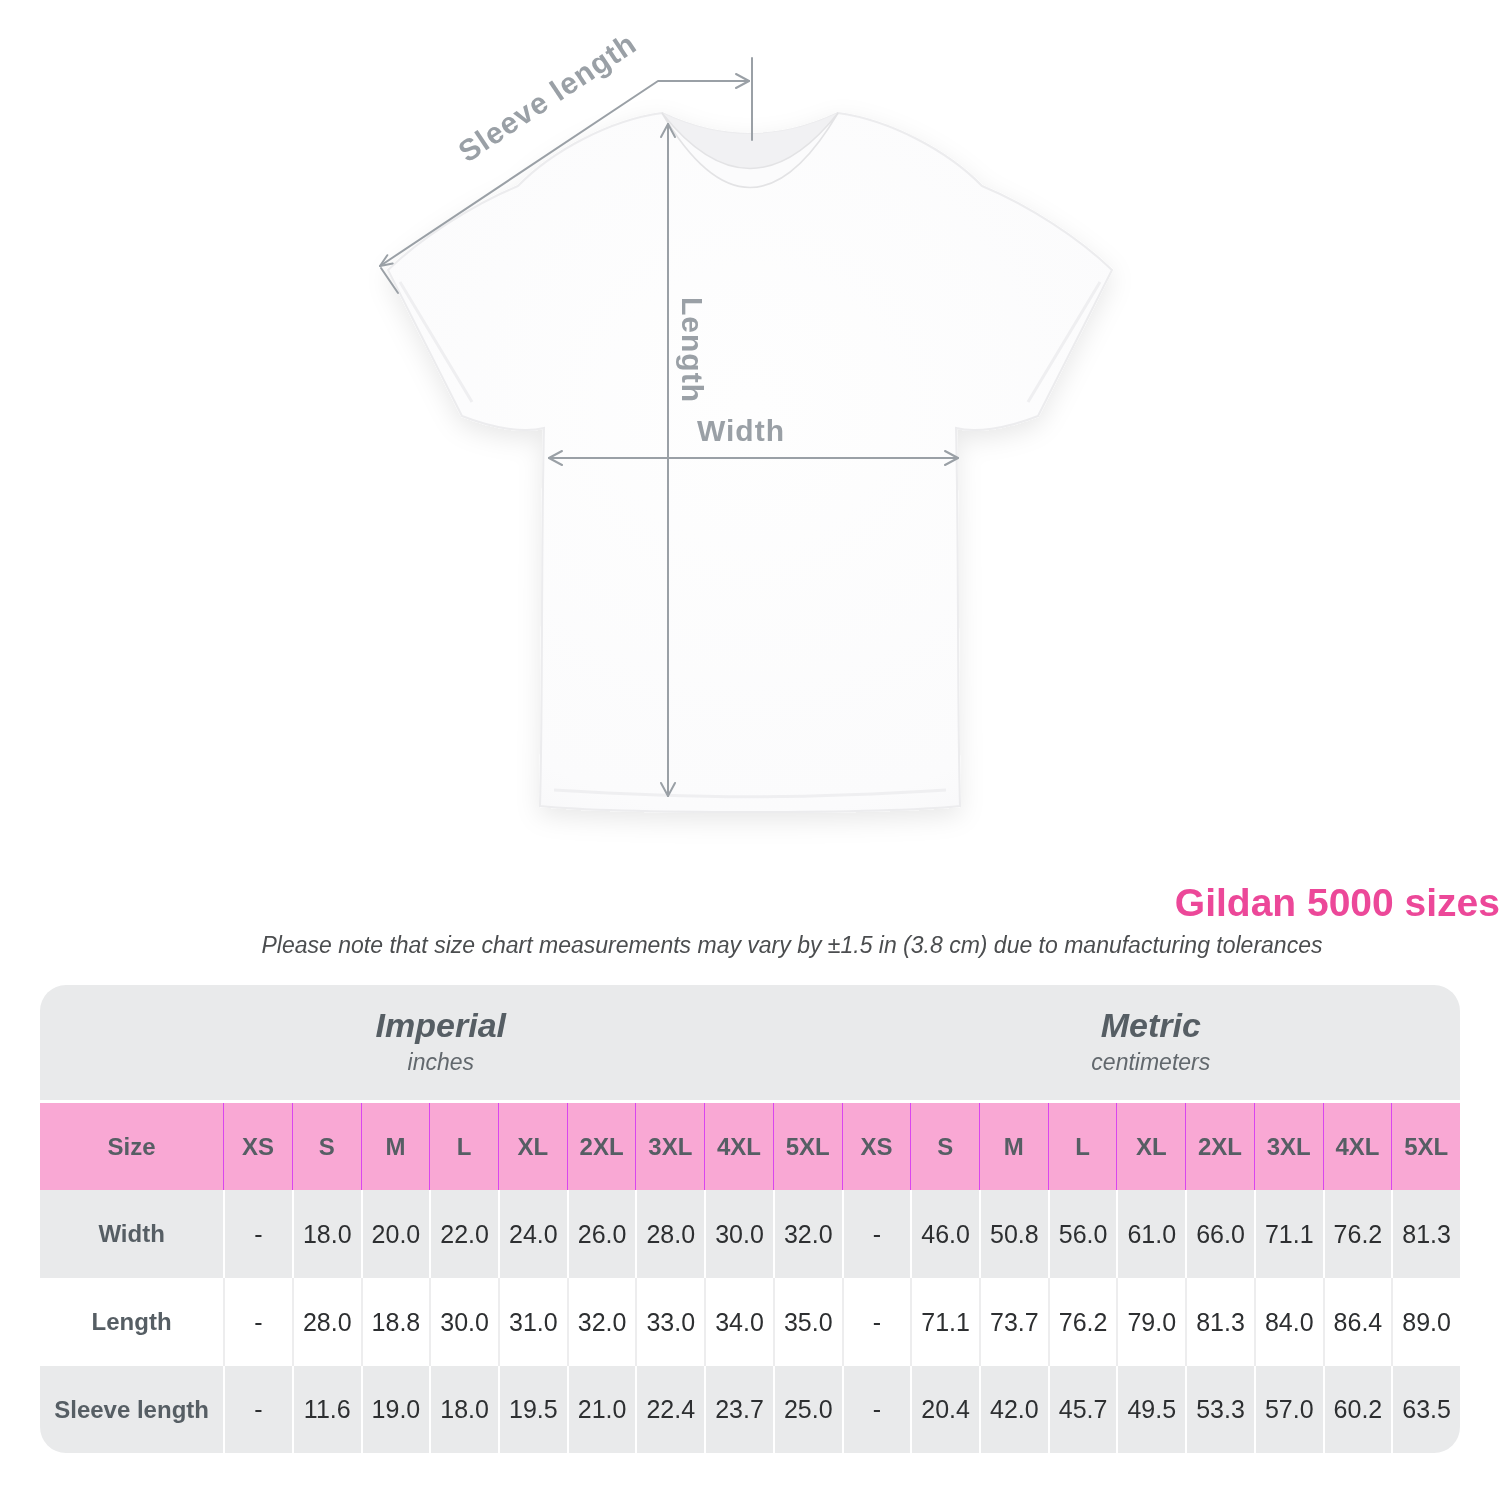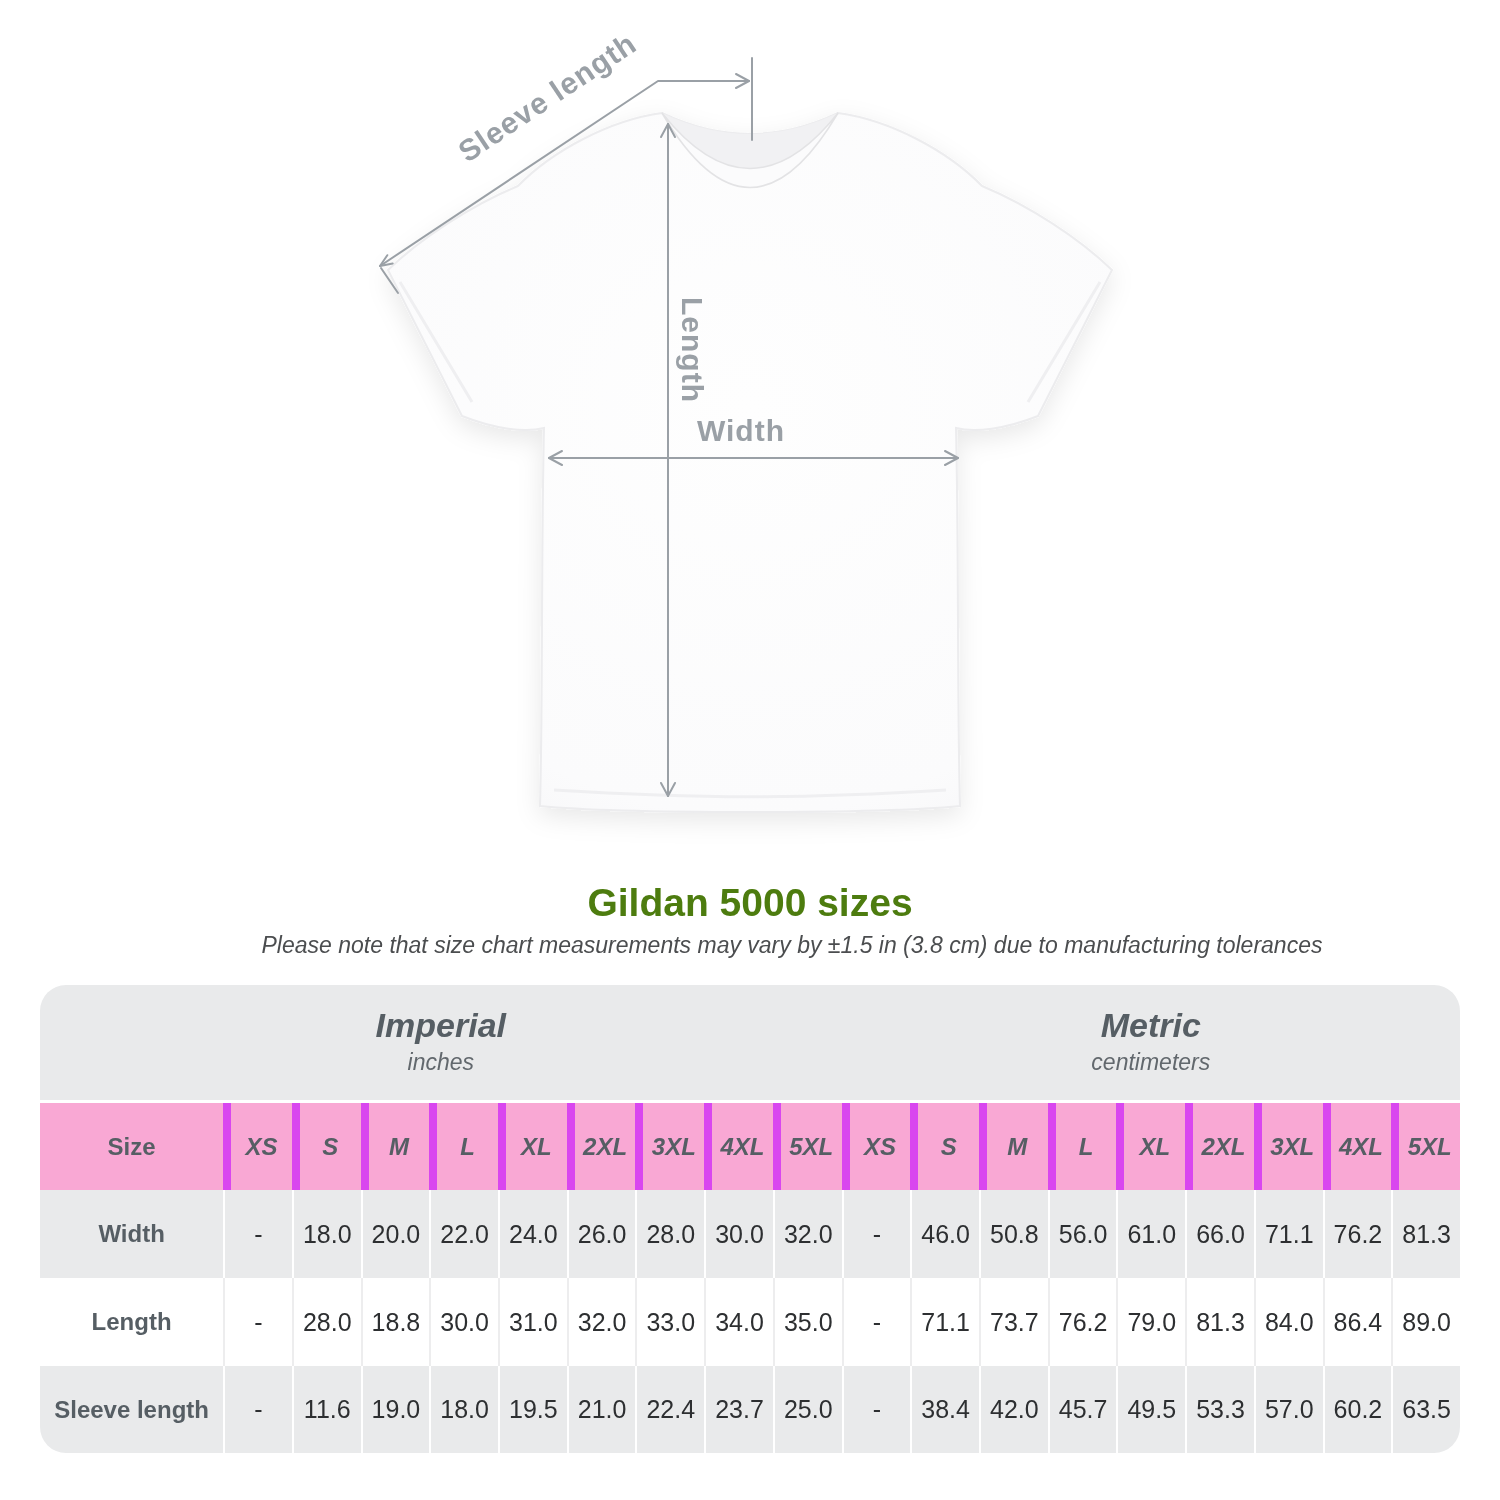--- a/index.html
+++ b/index.html
@@ -8,21 +8,21 @@
     font-family:"Liberation Sans",sans-serif;
   }
   
   .diagram{position:absolute;top:0;left:0;}
   .arrow-label{
     font-weight:bold;font-size:30px;fill:#9aa0a6;letter-spacing:1px;
   }
   
   .title{
     position:absolute;top:882px;left:0;width:100%;
-    text-align:center;font-size:39px;font-weight:bold;color:#4d7c0f;line-height:42px;
+    text-align:right;font-size:39px;font-weight:bold;color:#ec4899;line-height:42px;
   }
   .note{
     position:absolute;top:930px;left:0;width:100%;
     text-align:center;font-style:italic;font-size:23px;color:#4b4d4f;line-height:30px;margin-left:42px;
   }
   
   .size-table{
     position:absolute;left:40px;top:985px;width:1420px;height:468px;
     border-radius:26px;overflow:hidden;background:#ffffff;
   }
@@ -41,21 +41,21 @@
   .header-row{height:87px;background:#f9a8d4;}
   .data-row{height:88px;}
   .data-row.gray{background:#e9eaeb;}
   .data-row.white{background:#ffffff;}
   .data-row.last{height:87px;}
   .cell{
     display:flex;align-items:center;justify-content:center;
     font-size:25px;color:#2d2f31;
   }
   .cell.head{font-size:24px;font-weight:bold;color:#565e64;}
-  .header-row .cell + .cell{border-left:8px solid #d946ef;font-style:italic;}
+  .header-row .cell + .cell{border-left:1px solid #d946ef;}
   .data-row.gray .cell + .cell{border-left:2px solid #ffffff;}
   .data-row.white .cell + .cell{border-left:2px solid #ededee;}
 </style>
 </head>
 <body>
 
 <div class="page">
 
   <svg class="diagram" width="1500" height="880" viewBox="0 0 1500 880">
     <defs>
@@ -206,21 +206,21 @@
       <div class="cell">-</div>
       <div class="cell">11.6</div>
       <div class="cell">19.0</div>
       <div class="cell">18.0</div>
       <div class="cell">19.5</div>
       <div class="cell">21.0</div>
       <div class="cell">22.4</div>
       <div class="cell">23.7</div>
       <div class="cell">25.0</div>
       <div class="cell">-</div>
-      <div class="cell">38.4</div>
+      <div class="cell">20.4</div>
       <div class="cell">42.0</div>
       <div class="cell">45.7</div>
       <div class="cell">49.5</div>
       <div class="cell">53.3</div>
       <div class="cell">57.0</div>
       <div class="cell">60.2</div>
       <div class="cell">63.5</div>
     </div>
 
   </div>

